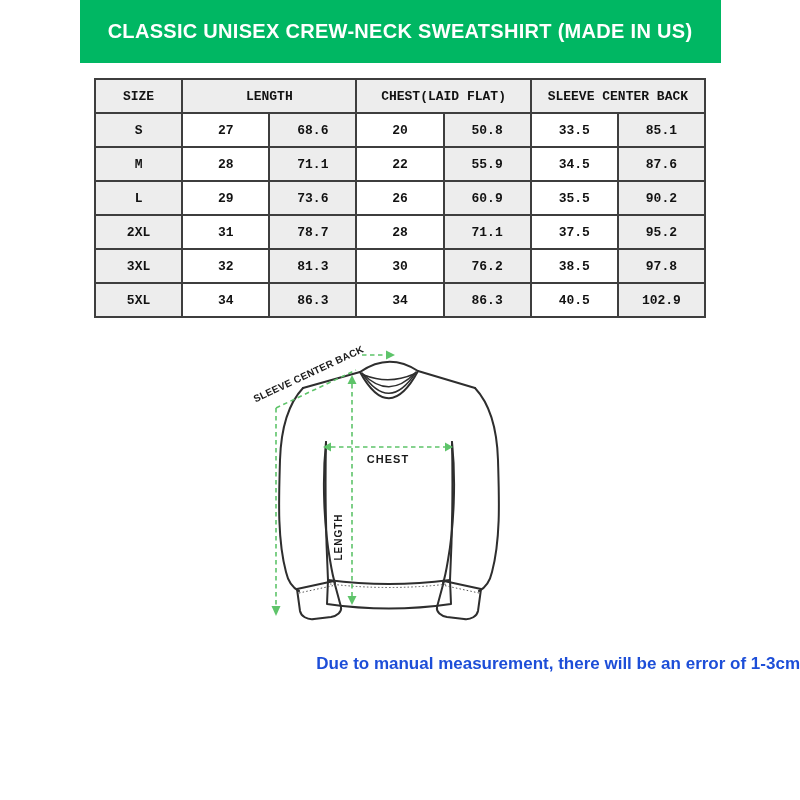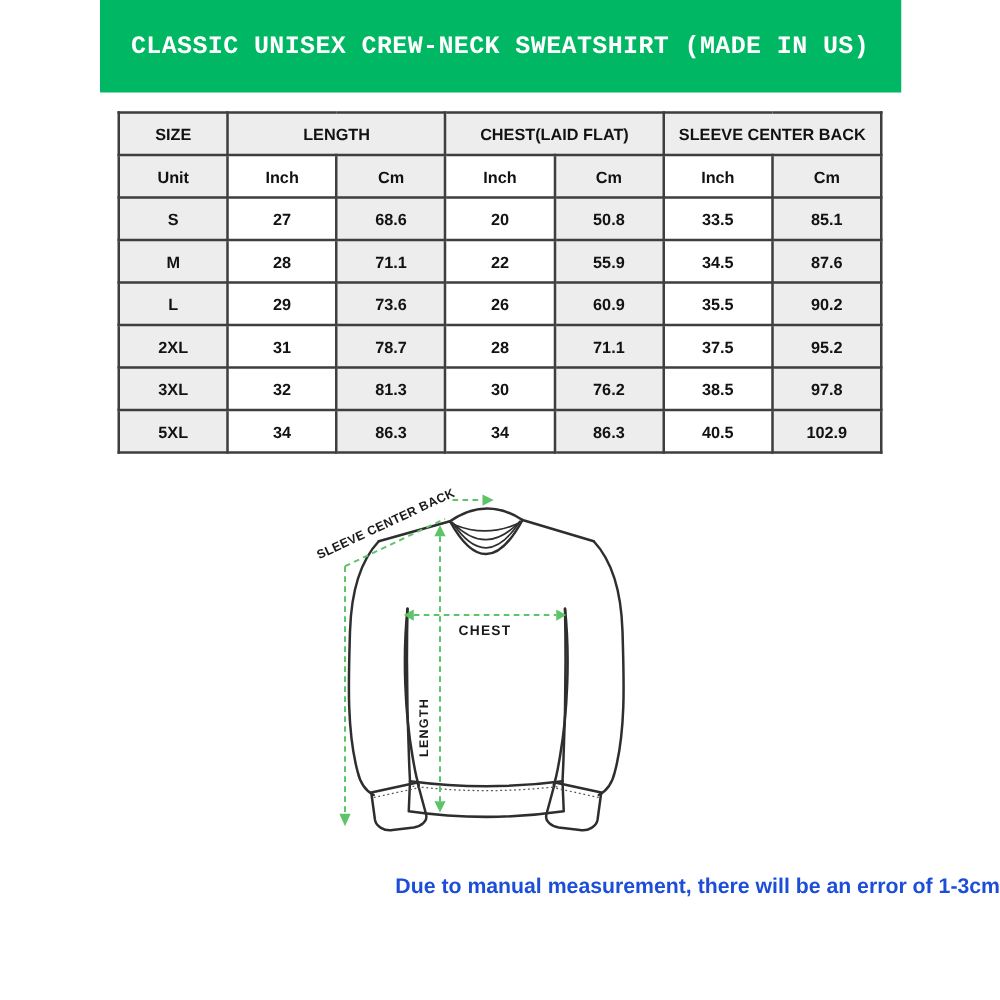--- a/index.html
+++ b/index.html
@@ -1,29 +1,29 @@
 <!DOCTYPE html>
 <html><head>
 <meta charset="utf-8">
 <style>
   html,body{margin:0;padding:0;}
   body{
     width:800px;height:800px;background:#ffffff;overflow:hidden;
     font-family:"Liberation Sans",sans-serif;
   }
   .banner{
-    width:641px;height:74px;margin:0 auto;background:#00b763;
-    display:flex;align-items:center;justify-content:center;font-family:Liberation Mono, monospace;
+    width:641px;height:63px;margin:0 auto;background:#00b763;
+    display:flex;align-items:center;justify-content:center;
   }
   .banner h1{
     margin:0;color:#ffffff;font-size:20px;font-weight:bold;
     letter-spacing:.3px;white-space:nowrap;
   }
   table.size-table{
-    width:612px;margin:15px auto 0;border-collapse:collapse;table-layout:fixed;
+    width:612px;margin:15px auto 0;border-collapse:collapse;table-layout:fixed;font-family:Liberation Mono, monospace;
   }
   table.size-table th,table.size-table td{
     border:2px solid #3e3e3e;height:32px;padding:0;
     text-align:center;vertical-align:middle;
     font-size:13px;font-weight:bold;color:#121212;
   }
   .cell-gray{background:#ededed;}
   .cell-white{background:#ffffff;}
   svg.diagram{display:block;margin:12px auto 0;}
   .outline{fill:none;stroke:#2e2e2e;stroke-width:2;stroke-linecap:round;stroke-linejoin:round;}
@@ -46,29 +46,20 @@
     <h1>CLASSIC UNISEX CREW-NECK SWEATSHIRT (MADE IN US)</h1>
   </header>
 
   <table class="size-table">
     <thead>
         <tr>
           <th colspan="1" class="cell-gray">SIZE</th>
           <th colspan="2" class="cell-gray">LENGTH</th>
           <th colspan="2" class="cell-gray">CHEST(LAID FLAT)</th>
           <th colspan="2" class="cell-gray">SLEEVE CENTER BACK</th>
-        </tr>
-        <tr>
-          <th class="cell-gray">Unit</th>
-          <th class="cell-white">Inch</th>
-          <th class="cell-gray">Cm</th>
-          <th class="cell-white">Inch</th>
-          <th class="cell-gray">Cm</th>
-          <th class="cell-white">Inch</th>
-          <th class="cell-gray">Cm</th>
         </tr>
       </thead>
     <tbody>
         <tr>
           <td class="cell-gray">S</td>
           <td class="cell-white">27</td>
           <td class="cell-gray">68.6</td>
           <td class="cell-white">20</td>
           <td class="cell-gray">50.8</td>
           <td class="cell-white">33.5</td>

